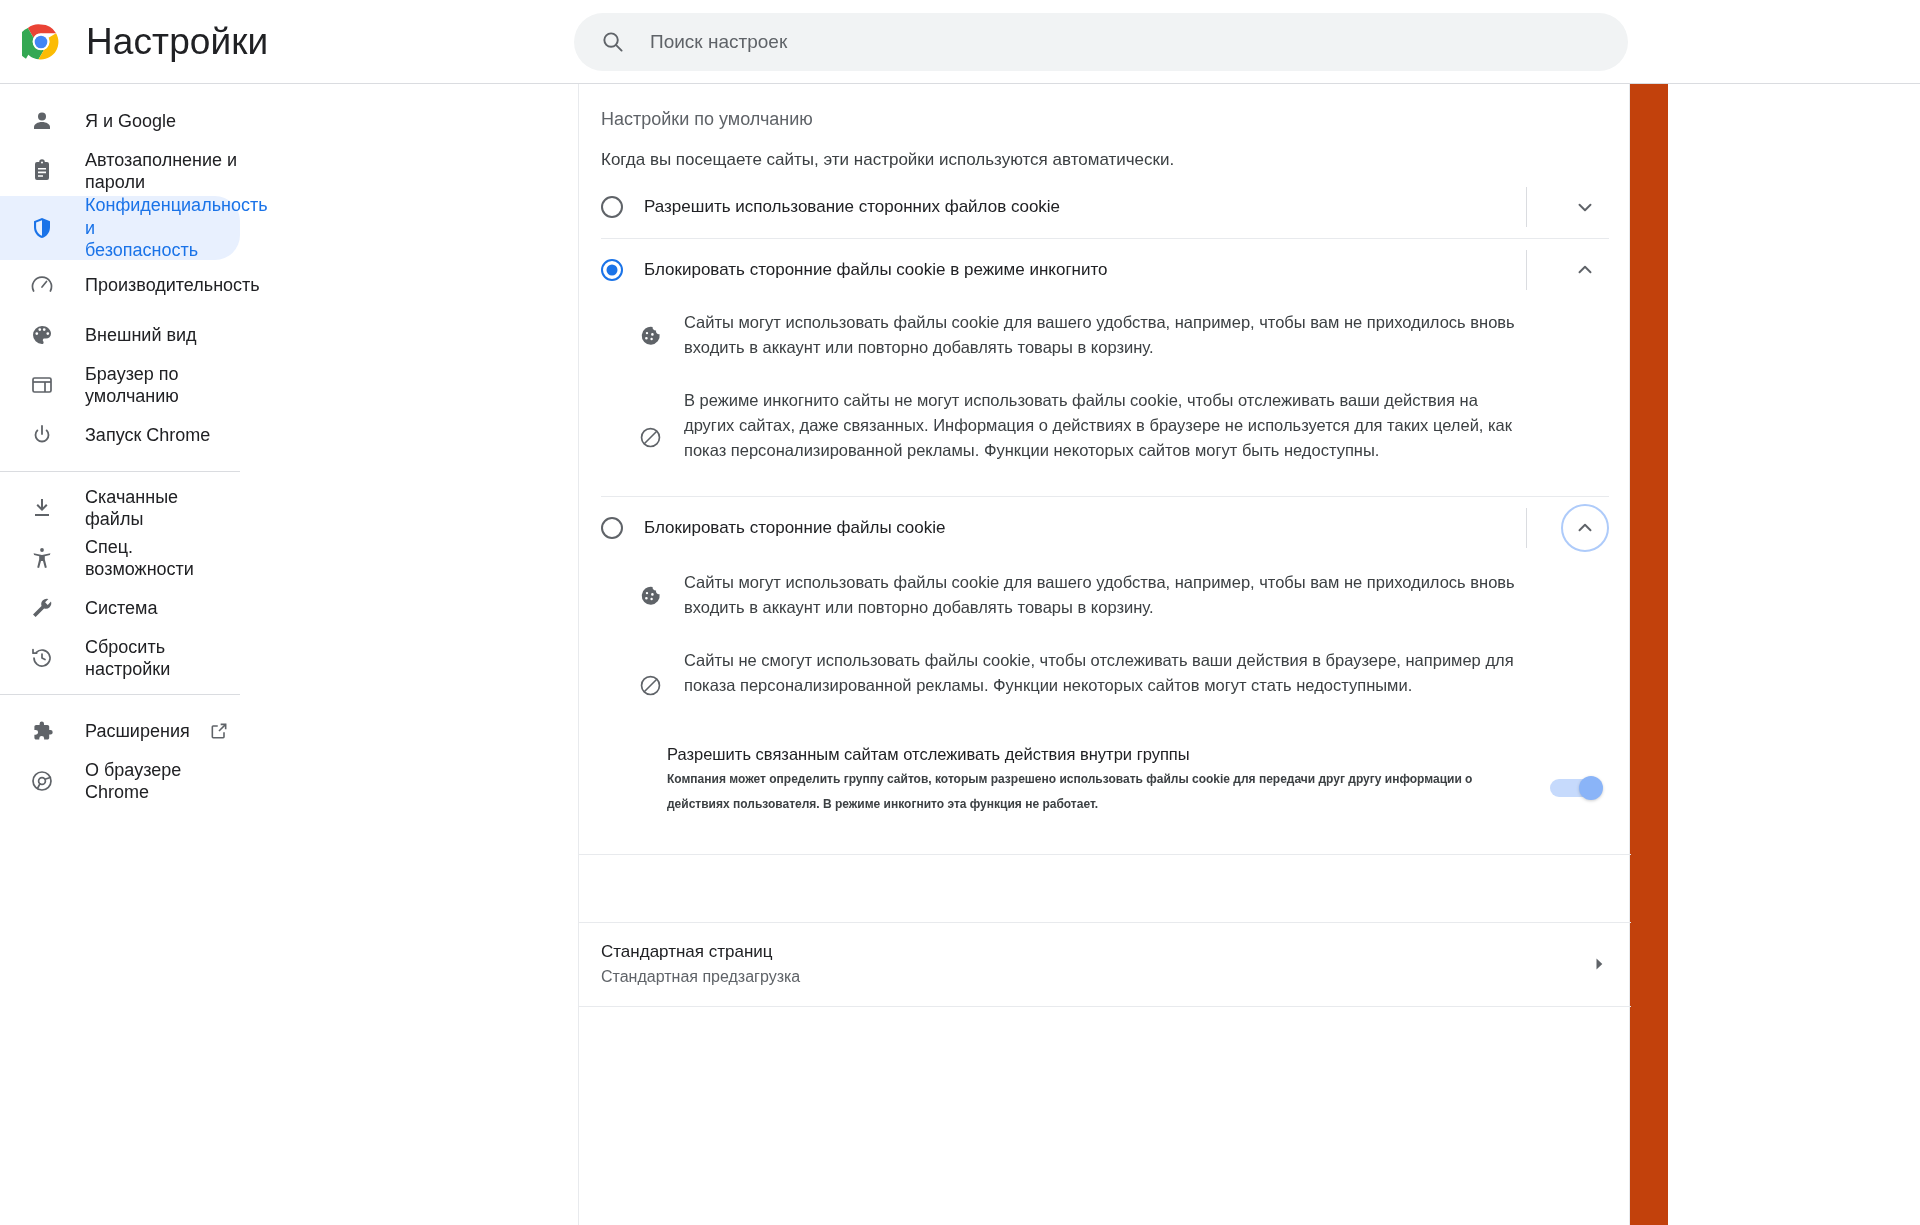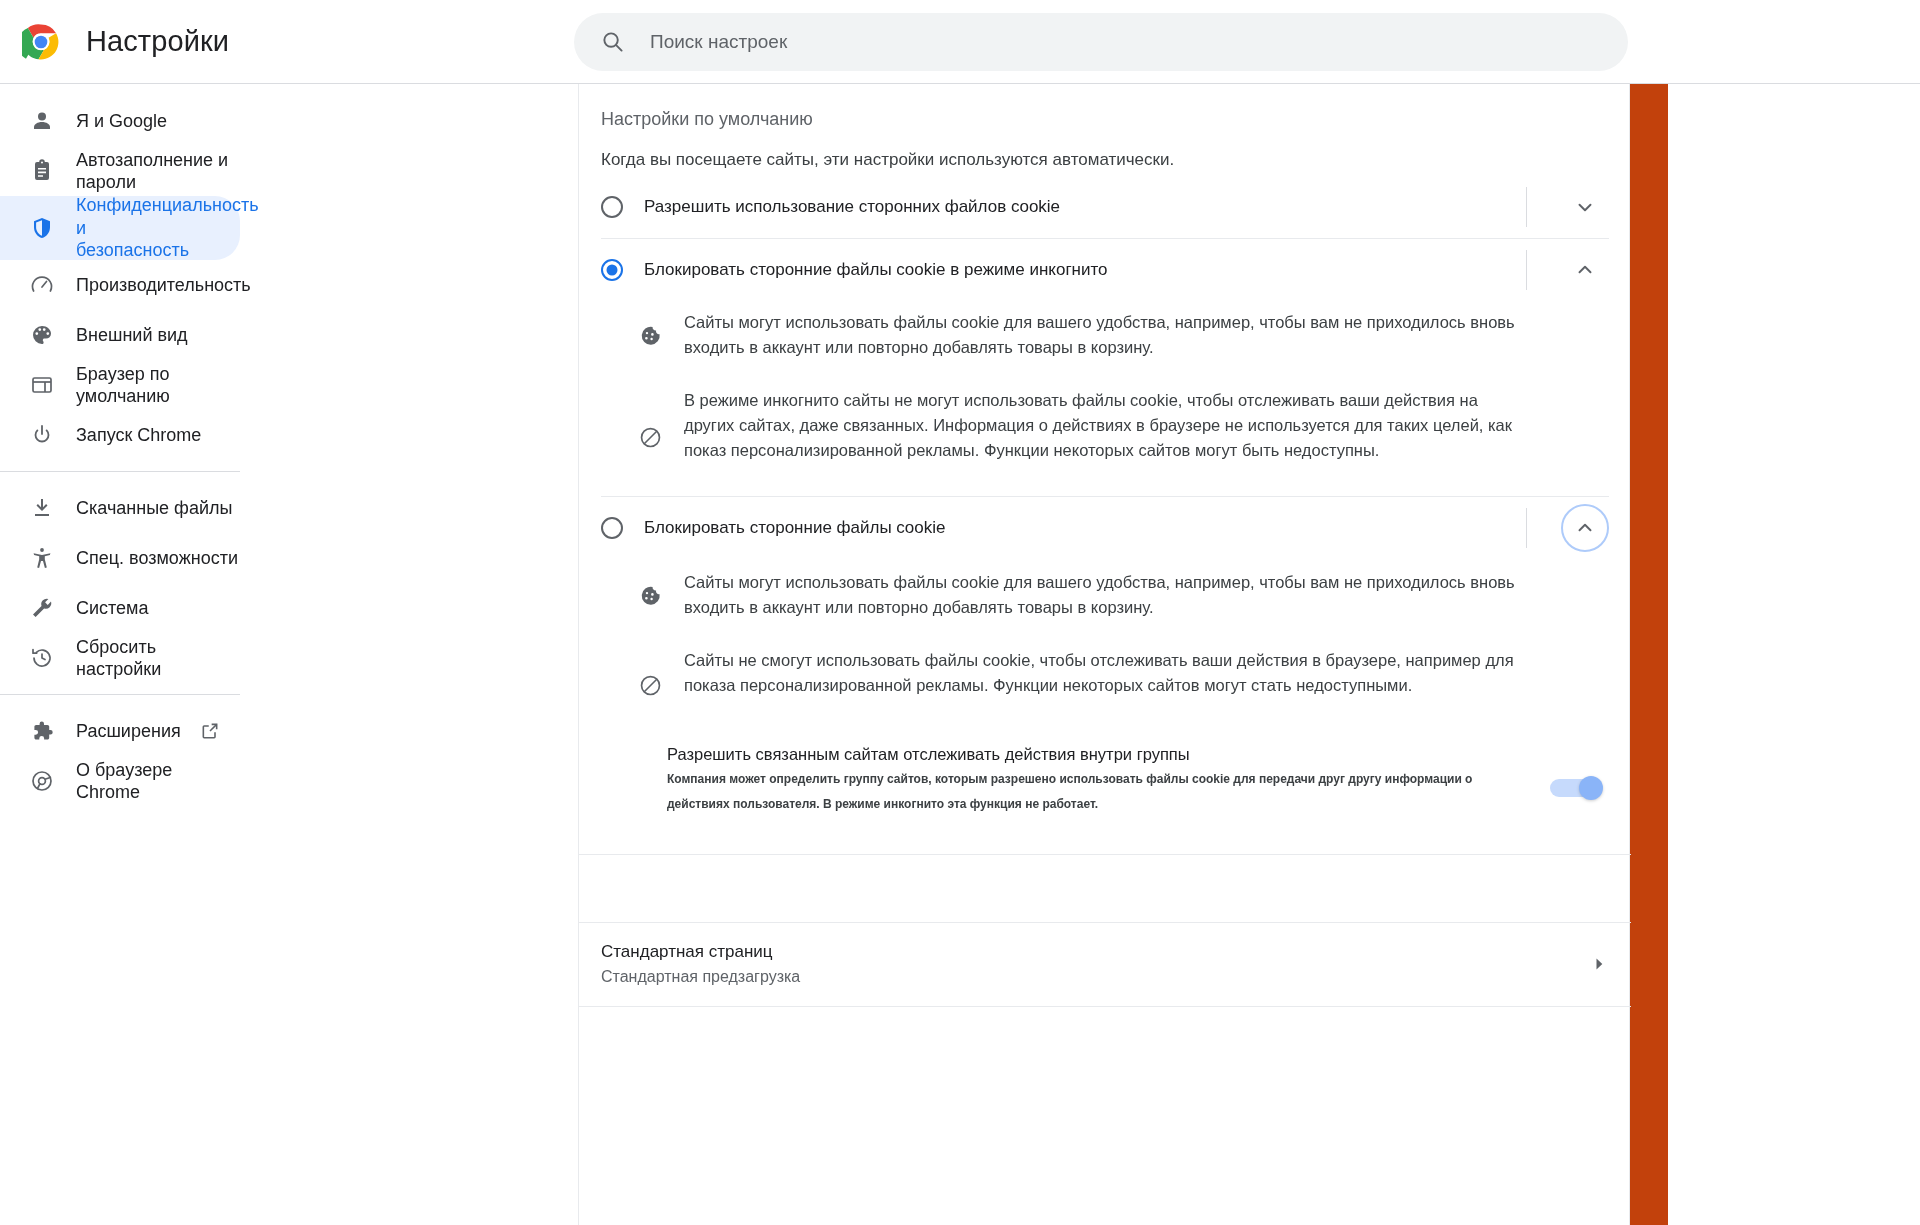--- a/index.html
+++ b/index.html
@@ -17,21 +17,21 @@
 
   
   .topbar {
     position: absolute; left:0; top:0; width:1920px; height:83px;
     background:#ffffff; display:flex; align-items:center;
     z-index: 5;
   }
   .brand { display:flex; align-items:center; padding-left:22px; width:578px; }
   .chrome-logo { width:38px; height:38px; flex:none; }
   .brand-title {
-    margin-left:26px; font-size:29px; color:#202124; font-weight:400;
+    margin-left:26px; font-size:37px; color:#202124; font-weight:400;
     letter-spacing:.1px; white-space:nowrap;
   }
   .searchwrap { flex:1; display:flex; justify-content:flex-start; }
   .searchbox {
     margin-left: -4px;
     width:1054px; height:58px; border-radius:29px; background:#f1f3f4;
     display:flex; align-items:center; padding:0 22px; cursor:text;
   }
   .search-icon { width:23px; height:23px; flex:none; margin-left:5px; }
   .search-ph {
@@ -54,21 +54,21 @@
     cursor:pointer; position:relative;
   }
   .nav-item.tall { height:64px; }
   .nav-item.active { background:#e8f0fe; }
   .nav-icon {
     width:24px; height:24px; flex:none; display:flex;
     align-items:center; justify-content:center; color:#5f6368;
   }
   .nav-icon svg { display:block; }
   .nav-label {
-    margin-left:22px; font-size:18px; color:#202124; line-height:1.25;
+    margin-left:31px; font-size:18px; color:#202124; line-height:1.25;
     white-space:pre-line;
   }
   .nav-item.active .nav-label { color:#1a73e8; font-weight:500; }
   .nav-item.active .nav-icon { color:#1a73e8; }
   .nav-external { margin-left:19px; width:20px; height:20px; color:#5f6368; flex:none; }
   .nav-sep {
     height:1px; background:#dadce0; margin:11px 338px 11px 0;
   }
 
   

